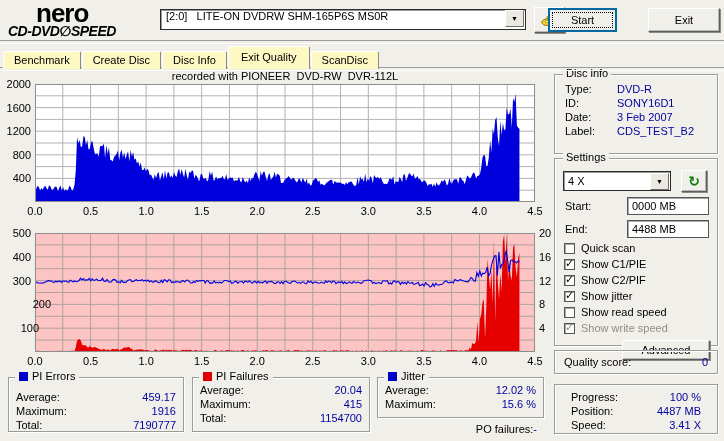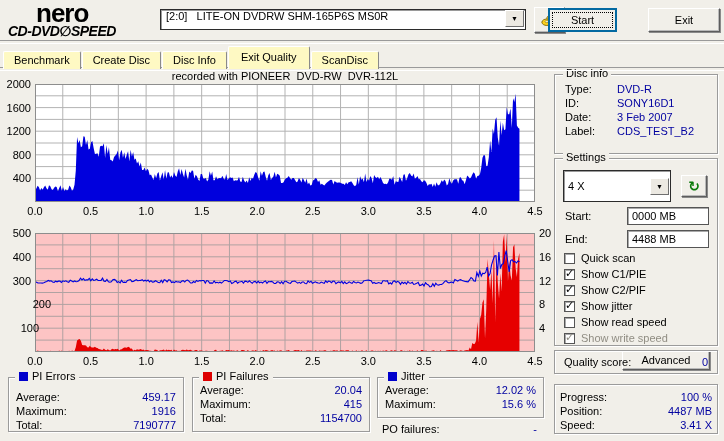--- a/index.html
+++ b/index.html
@@ -44,49 +44,49 @@
 
   
   .statbox{position:absolute;border:1px solid #9b9b9b;box-shadow:1px 1px 0 #fff,inset 1px 1px 0 #fff;box-sizing:border-box}
   .legend{position:absolute;top:-8px;left:6px;background:#f1efe9;padding:0 4px;display:flex;align-items:center;gap:4px;white-space:nowrap}
   .sw{width:9px;height:9px;display:inline-block}
   .srow{display:flex;justify-content:space-between;padding:1px 7px}
   .val{color:#0000a0}
   #stat-pie{left:8px;top:377px;width:176px;height:55px;padding-top:12px}
   #stat-pif{left:192px;top:377px;width:178px;height:55px;padding-top:5px}
   #stat-jit{left:377px;top:377px;width:167px;height:41px;padding-top:5px}
-  .po-row{position:absolute;left:379px;top:423px;width:165px;display:flex;justify-content:space-between;padding:0 7px 0 3px;box-sizing:border-box}
+  .po-row{position:absolute;left:379px;top:423px;width:165px;display:flex;justify-content:flex-end;padding:0 7px 0 3px;box-sizing:border-box}
 
   
   .group,.infobox{position:absolute;left:554px;width:164px;border:1px solid #9b9b9b;
     box-shadow:1px 1px 0 #fff,inset 1px 1px 0 #fff;box-sizing:border-box}
   .group .glegend{position:absolute;top:-8px;left:8px;background:#f1efe9;padding:0 3px}
   #grp-disc{top:74px;height:80px;padding-top:7px}
   .kv{display:flex;padding:1px 4px 1px 10px}
   .kv .k{width:52px;flex:0 0 52px}
   #grp-set{top:158px;height:188px}
   .speed-row{display:flex;align-items:center;margin:11px 6px 2px 8px;gap:10px}
-  .combo2{flex:0 0 108px;height:32px;background:#fff;border:1px solid #2b2b2b;
+  .combo2{flex:0 0 108px;height:20px;background:#fff;border:1px solid #2b2b2b;
     box-shadow:inset 1px 1px 0 #9a9a9a;display:flex;align-items:center;box-sizing:border-box}
   .combo2 .c2text{flex:1;padding-left:4px}
   .refresh-btn{width:26px;height:22px;font-size:14px;font-weight:bold;color:#0a7a0a}
   .field-row{display:flex;align-items:center;justify-content:space-between;margin:5px 8px 0 10px}
   .field-input{width:82px;height:18px;background:#fff;border:1px solid #555;
     box-shadow:inset 1px 1px 0 #a9a9a9;display:flex;align-items:center;padding-left:4px;box-sizing:border-box}
   .cbrow{display:flex;align-items:center;gap:6px;margin:4px 0 0 9px;height:12px}
   .cb{width:11px;height:11px;flex:0 0 11px;background:#fff;border:1px solid #555;
     box-shadow:inset 1px 1px 0 #a9a9a9;position:relative;box-sizing:border-box}
   .cbrow.checked .cb::after{content:"✓";position:absolute;left:0;top:-3px;font-size:11px;font-weight:bold;color:#000}
   .cbrow.disabled .cb::after{color:#8f8c82}
   .cbrow.disabled .cblabel{color:#908d83}
   .adv-row{display:flex;justify-content:flex-end;margin:6px 7px 0 0}
   .adv-btn{width:88px;height:20px}
   #quality-box{top:350px;height:24px;display:flex;align-items:center;justify-content:space-between;padding:0 9px}
   #progress-box{top:384px;height:50px;padding-top:5px}
-  .kv2{display:flex;justify-content:space-between;padding:1px 5px}
+  .kv2{display:flex;justify-content:space-between;padding:1px 16px}
 </style>
 </head>
 <body>
 
 <div class="window">
 
   <div class="logo">
     <div class="logo-nero">nero</div>
     <div class="logo-sub">CD-DVD∅SPEED</div>
   </div>

